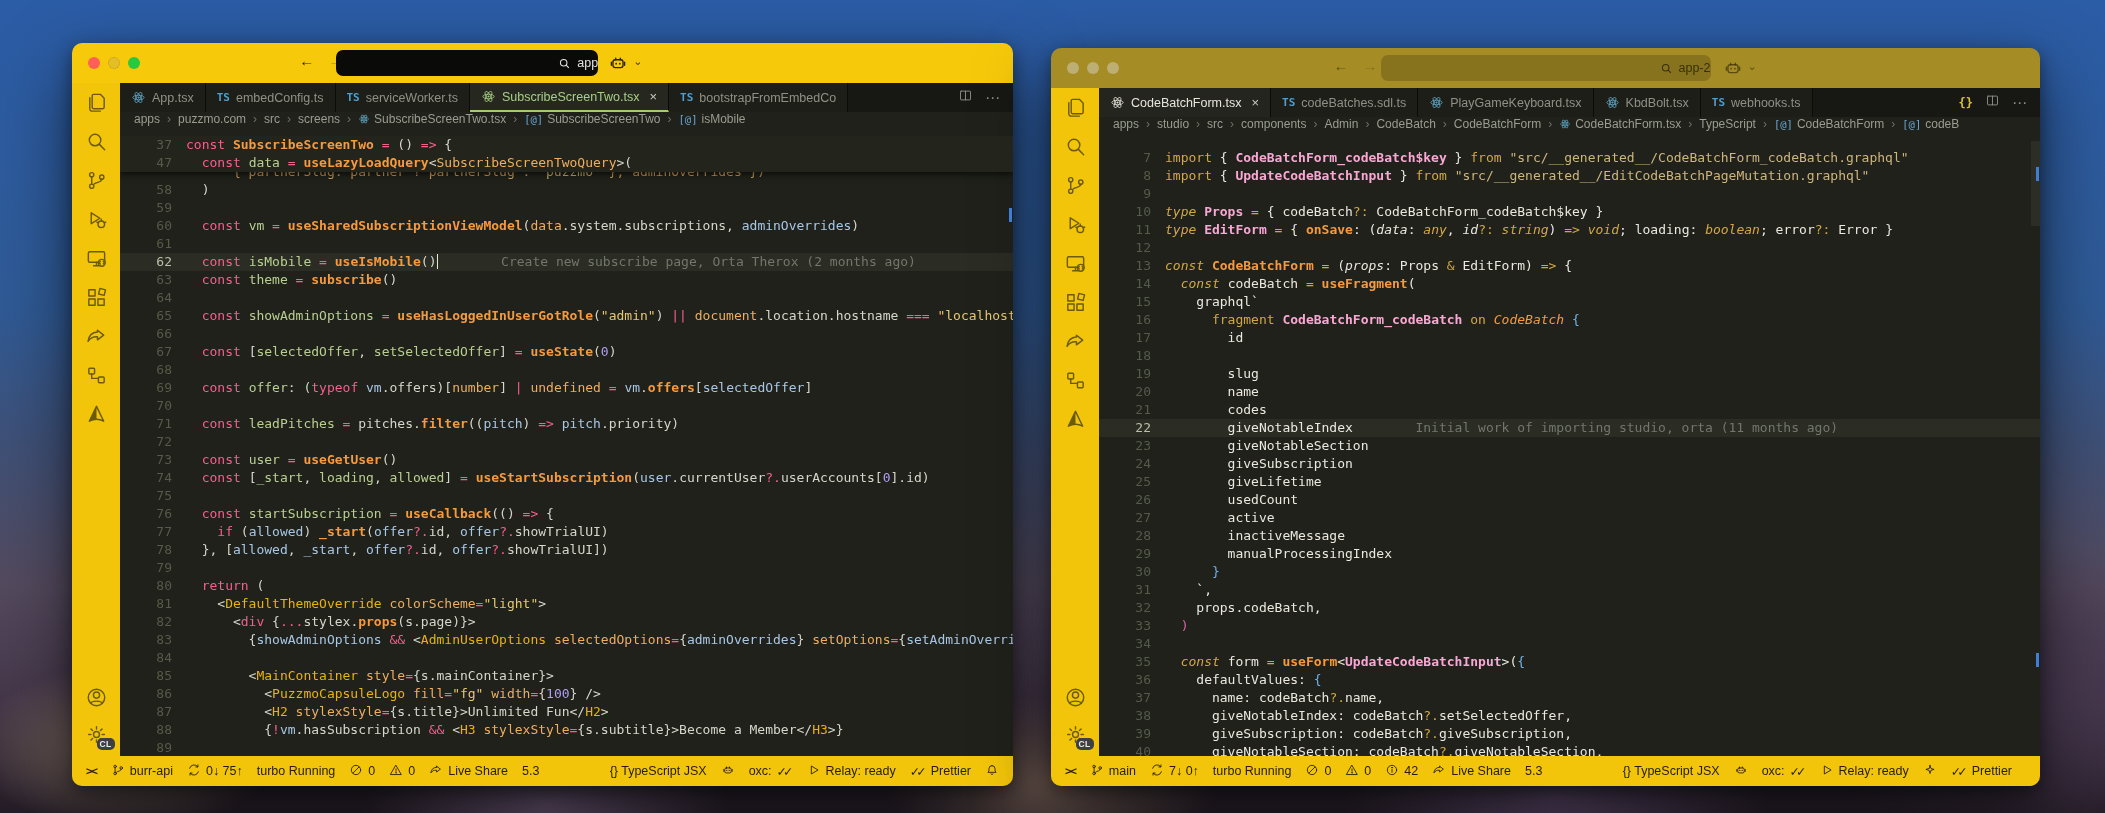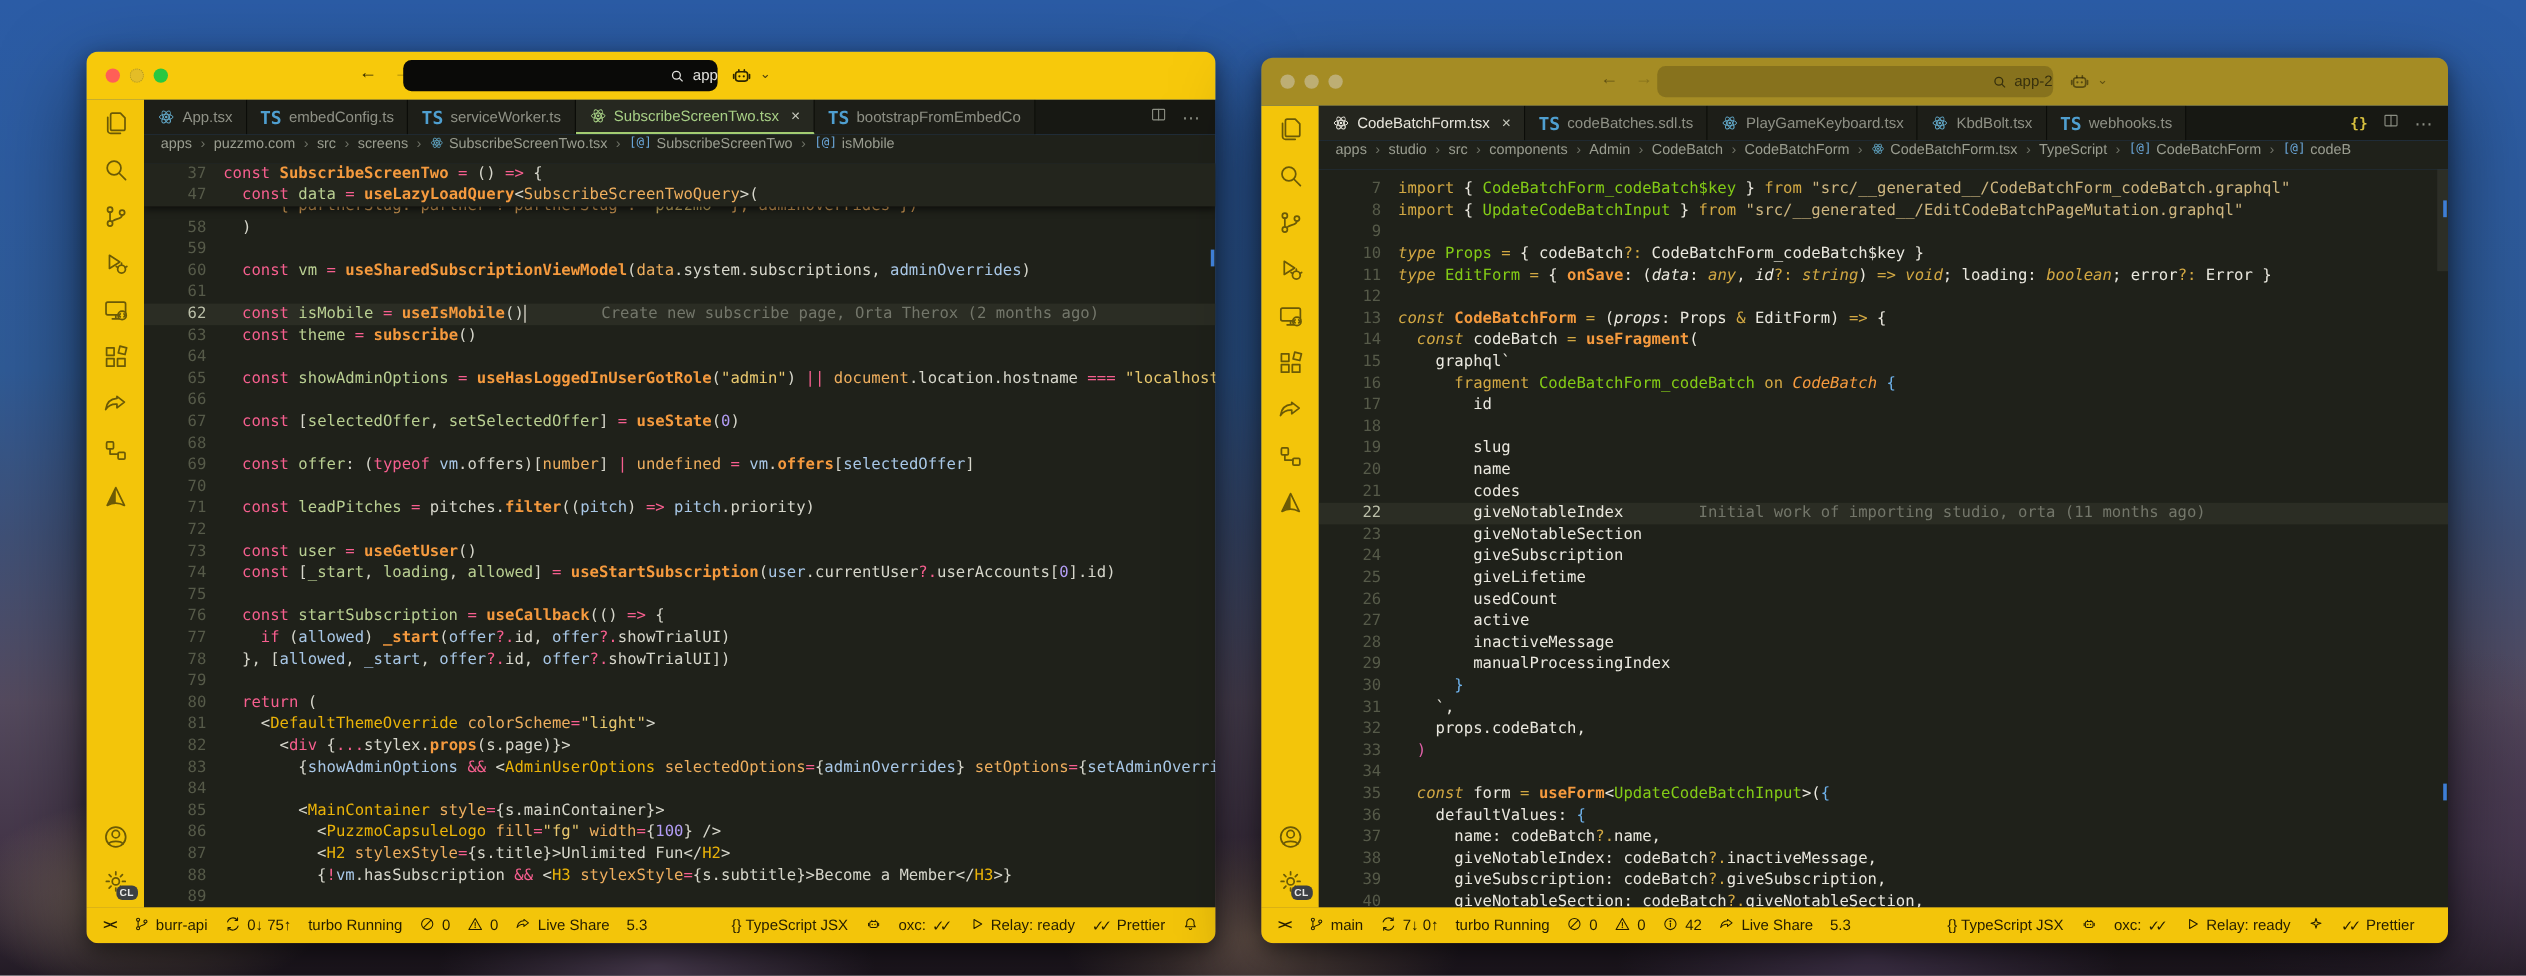--- a/index.html
+++ b/index.html
@@ -77,31 +77,31 @@
   .sticky-wrap{position:relative;z-index:3;background:#23251d;box-shadow:0 3px 6px rgba(0,0,0,.55)}
   .clip{height:9px;overflow:hidden;opacity:.85}
   .clip .cl-row{margin-top:-9px}
   .ovr{position:absolute;right:1px;width:3px;height:14px;background:#3e7ed6;z-index:4}
   .sbt{position:absolute;right:0;width:9px;background:rgba(210,210,195,.08);z-index:4}
 
   .tk-kw{color:#f75f8f}.tk-fn{color:#f59a3e;font-weight:bold}.tk-fni{color:#f59a3e;font-style:italic}
   .tk-var{color:#b9cf92}.tk-str{color:#e8c86e}.tk-typ{color:#eeae5e}.tk-jsx{color:#eab308}
   .tk-num{color:#b39df5}.tk-pln{color:#d6d6cb}.tk-prm{color:#a8c7e6}.tk-blm{color:#73766a}
   .tk-kwg{color:#d2a843}.tk-kwgi{color:#d2a843;font-style:italic}
-  .tk-wht{color:#eae8df}.tk-whtb{color:#84cc16;font-weight:normal}.tk-whti{color:#eae8df;font-style:italic}
+  .tk-wht{color:#eae8df}.tk-whtb{color:#f9a8d4;font-weight:bold}.tk-whti{color:#eae8df;font-style:italic}
   .tk-rst{color:#cdb57f}.tk-brc{color:#6fb3ec}.tk-mag{color:#e060a8}
   .tk-cur{border-left:1.6px solid #e9e7da;margin-left:1px}
 
   .statusbar{height:30px;flex:none;background:#f3c50a;display:flex;align-items:center;padding:0 14px;gap:14px;font-size:12.5px;color:#241d00}
   .sb-item{display:flex;align-items:center;gap:5px;white-space:nowrap}
   .sb-item svg{width:14px;height:14px}
   .sb-spacer{flex:1}
   .remote-ic{font-weight:bold;font-size:11px;letter-spacing:-1px}
   .check2{letter-spacing:-4px;margin-right:3px;font-weight:bold}
-  .ts-ico{color:#4f9fd0;font-weight:bold;font-size:15px;font-family:"DejaVu Sans Mono",monospace}
+  .ts-ico{color:#4f9fd0;font-weight:bold;font-size:11px;font-family:"DejaVu Sans Mono",monospace}
   .react-ic{width:15px;height:15px;color:#62a8c8}
   .tab.active .react-ic{color:inherit}
 </style>
 </head>
 <body>
 
 <div>
 
   <section class="vscode" id="win-left">
     <div class="titlebar">
@@ -613,21 +613,21 @@
             <div class="cl-row"><span class="g">28</span><span class="c"><span class="tk-wht">        inactiveMessage</span></span></div>
             <div class="cl-row"><span class="g">29</span><span class="c"><span class="tk-wht">        manualProcessingIndex</span></span></div>
             <div class="cl-row"><span class="g">30</span><span class="c"><span class="tk-wht">      </span><span class="tk-brc">}</span></span></div>
             <div class="cl-row"><span class="g">31</span><span class="c"><span class="tk-wht">    `,</span></span></div>
             <div class="cl-row"><span class="g">32</span><span class="c"><span class="tk-wht">    props.codeBatch,</span></span></div>
             <div class="cl-row"><span class="g">33</span><span class="c"><span class="tk-mag">  )</span></span></div>
             <div class="cl-row"><span class="g">34</span><span class="c"></span></div>
             <div class="cl-row"><span class="g">35</span><span class="c"><span class="tk-wht">  </span><span class="tk-kwgi">const </span><span class="tk-wht">form </span><span class="tk-kwg">= </span><span class="tk-fn">useForm</span><span class="tk-wht">&lt;</span><span class="tk-whtb">UpdateCodeBatchInput</span><span class="tk-wht">&gt;(</span><span class="tk-brc">{</span></span></div>
             <div class="cl-row"><span class="g">36</span><span class="c"><span class="tk-wht">    defaultValues: </span><span class="tk-brc">{</span></span></div>
             <div class="cl-row"><span class="g">37</span><span class="c"><span class="tk-wht">      name: codeBatch</span><span class="tk-kwg">?.</span><span class="tk-wht">name,</span></span></div>
-            <div class="cl-row"><span class="g">38</span><span class="c"><span class="tk-wht">      giveNotableIndex: codeBatch</span><span class="tk-kwg">?.</span><span class="tk-wht">inactiveMessage,</span></span></div>
+            <div class="cl-row"><span class="g">38</span><span class="c"><span class="tk-wht">      giveNotableIndex: codeBatch</span><span class="tk-kwg">?.</span><span class="tk-wht">setSelectedOffer,</span></span></div>
             <div class="cl-row"><span class="g">39</span><span class="c"><span class="tk-wht">      giveSubscription: codeBatch</span><span class="tk-kwg">?.</span><span class="tk-wht">giveSubscription,</span></span></div>
             <div class="cl-row"><span class="g">40</span><span class="c"><span class="tk-wht">      giveNotableSection: codeBatch</span><span class="tk-kwg">?.</span><span class="tk-wht">giveNotableSection,</span></span></div>
           </div>
       </div>
     </div>
     <div class="statusbar">
         <div class="sb-item">
           <span class="remote-ic">&gt;&lt;</span>
         </div>
         <div class="sb-item">

